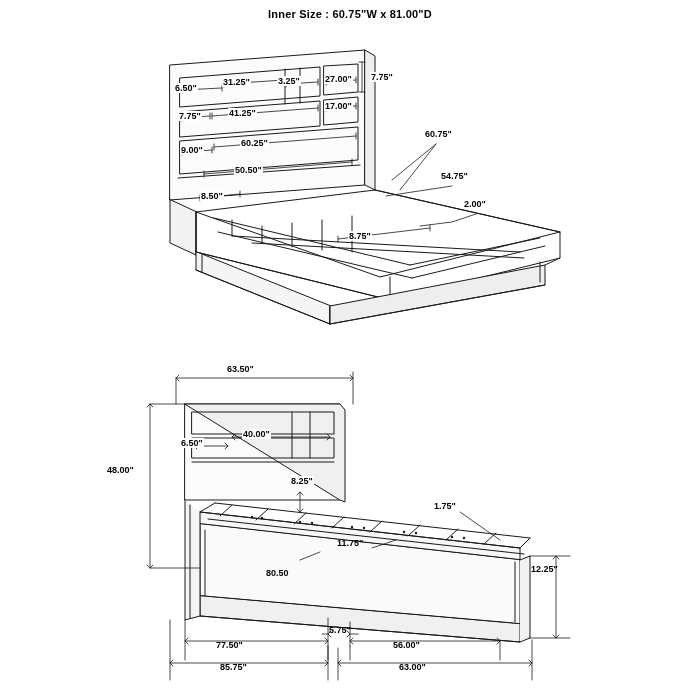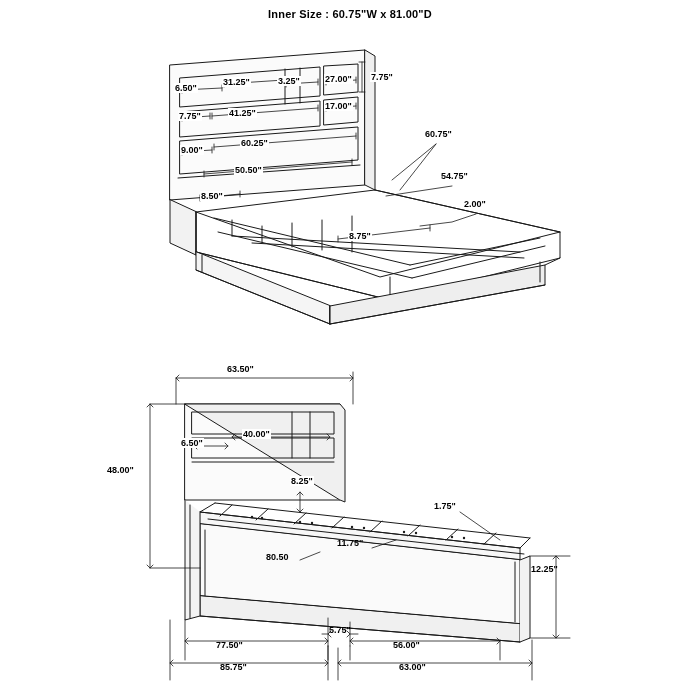--- a/index.html
+++ b/index.html
@@ -247,21 +247,21 @@
   <div class="dimlabel nobox" style="left:463px; top:199px;">2.00"</div>
   <div class="dimlabel" style="left:348px; top:231px;">8.75"</div>
 
   <div class="dimlabel nobox" style="left:226px; top:364px;">63.50"</div>
   <div class="dimlabel" style="left:180px; top:438px;">6.50"</div>
   <div class="dimlabel" style="left:242px; top:429px;">40.00"</div>
   <div class="dimlabel nobox" style="left:106px; top:465px;">48.00"</div>
   <div class="dimlabel" style="left:290px; top:476px;">8.25"</div>
   <div class="dimlabel nobox" style="left:433px; top:501px;">1.75"</div>
   <div class="dimlabel nobox" style="left:336px; top:538px;">11.75"</div>
-  <div class="dimlabel nobox" style="left:265px; top:552px;">80.50</div>
+  <div class="dimlabel nobox" style="left:265px; top:568px;">80.50</div>
   <div class="dimlabel nobox" style="left:530px; top:564px;">12.25"</div>
   <div class="dimlabel nobox" style="left:328px; top:625px;">5.75"</div>
   <div class="dimlabel nobox" style="left:215px; top:640px;">77.50"</div>
   <div class="dimlabel nobox" style="left:392px; top:640px;">56.00"</div>
   <div class="dimlabel nobox" style="left:219px; top:662px;">85.75"</div>
   <div class="dimlabel nobox" style="left:398px; top:662px;">63.00"</div>
 
 </div>
 
 </body></html>

